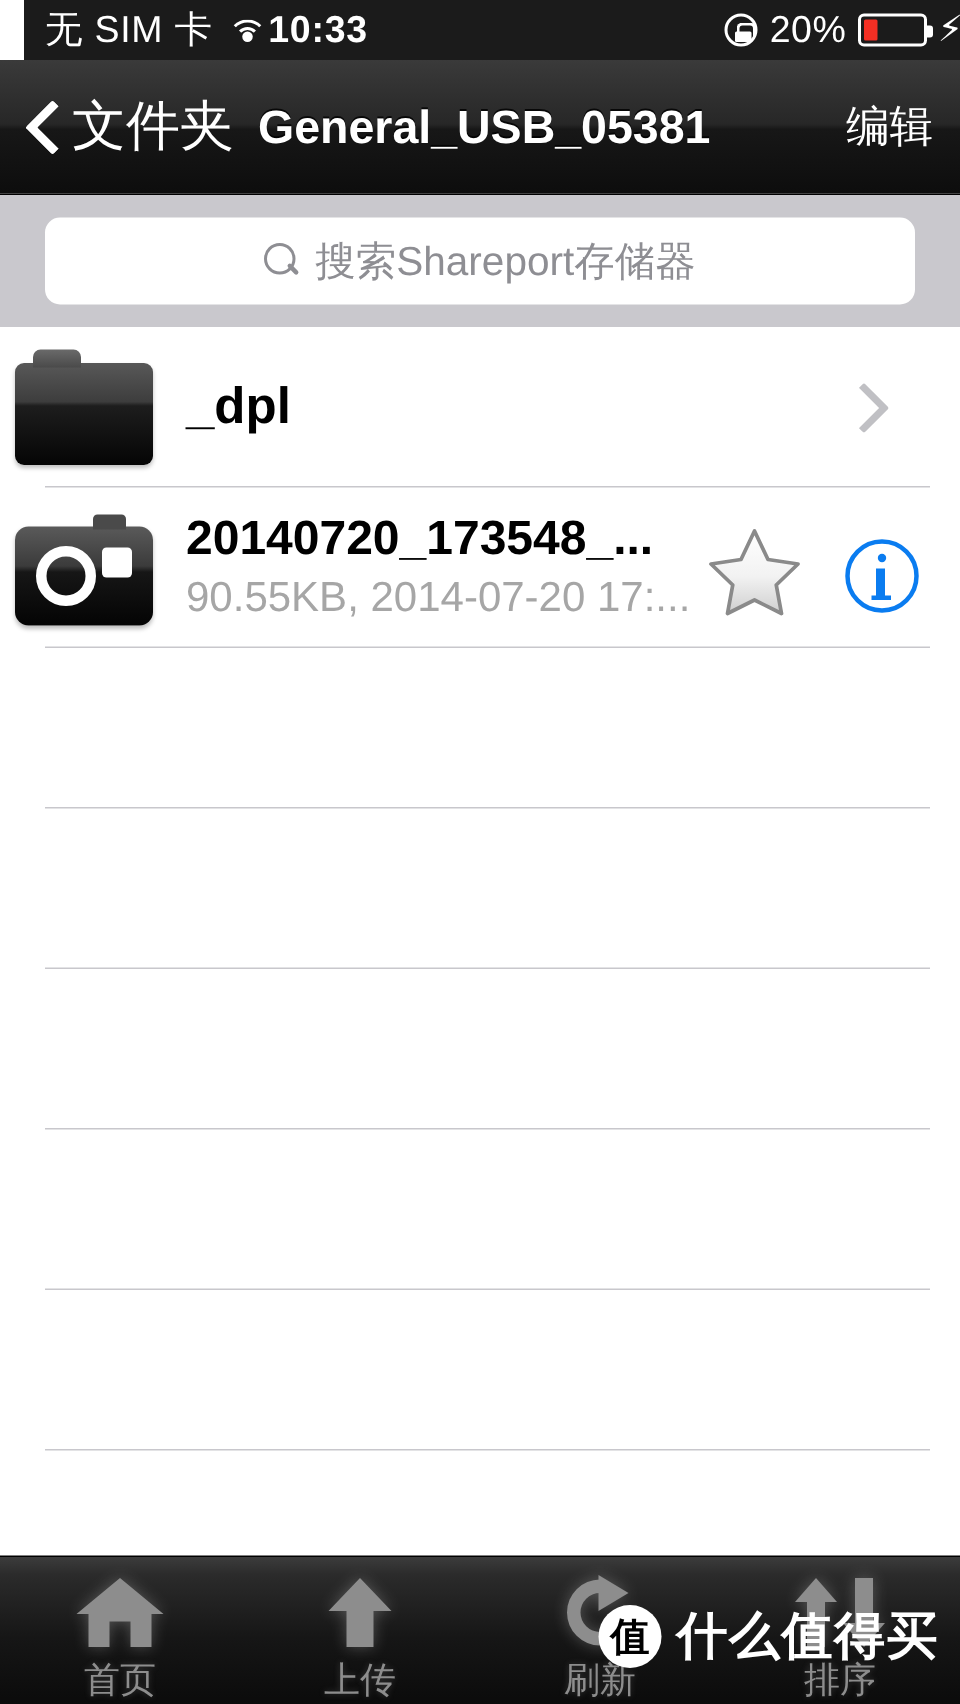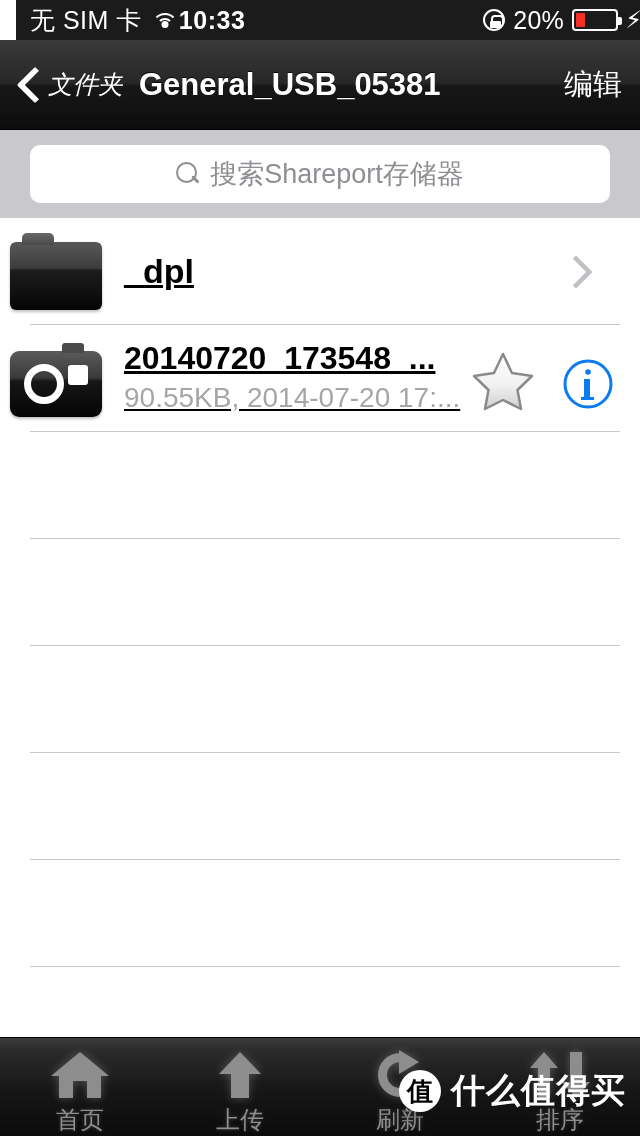--- a/index.html
+++ b/index.html
@@ -44,21 +44,21 @@
     position:absolute; top:40px; left:0; width:640px; height:90px;
     background:linear-gradient(to bottom,#3a3a3a 0%,#272727 48%,#171717 52%,#0d0d0d 100%);
     display:flex; align-items:center; padding:0 18px;
     border-bottom:1px solid #000;
   }
   .nav-back{ display:flex; align-items:center; gap:10px; cursor:pointer; }
   .chev-back{ width:20px; height:34px; position:relative; }
   .chev-back::before{ content:""; position:absolute; left:4px; top:4px;
     width:20px; height:20px; border-left:6px solid #fff; border-bottom:6px solid #fff;
     transform:rotate(45deg); border-radius:2px;}
-  .nav-back-label{ font-size:25px; color:#fff;font-style:italic; }
+  .nav-back-label{ font-size:36px; color:#fff; }
   .nav-title{ font-size:31px; font-weight:bold; color:#fff; margin-left:16px;
      text-shadow:0 -1px 0 rgba(0,0,0,.8); white-space:nowrap;}
   .nav-edit{ margin-left:auto; font-size:29px; color:#fff; cursor:pointer; }
 
   
   .searchbar{
     position:absolute; top:130px; left:0; width:640px; height:88px;
     background:#c9c8cd; display:flex; align-items:center; padding:0 30px;
   }
   .search-field{
@@ -66,21 +66,21 @@
     display:flex; align-items:center; justify-content:center; gap:10px;
   }
   .search-icon{ width:24px; height:24px; position:relative; }
   .search-icon::before{ content:""; position:absolute; left:0; top:0; width:17px; height:17px;
      border:2.5px solid #8e8e93; border-radius:50%;}
   .search-icon::after{ content:""; position:absolute; left:15px; top:16px; width:9px; height:2.5px;
      background:#8e8e93; transform:rotate(45deg); border-radius:2px;}
   .search-ph{ font-size:27px; color:#8e8e93; }
 
   
-  .list{ position:absolute; top:218px; left:0; width:620px; height:819px; background:#fff;text-decoration:underline; }
+  .list{ position:absolute; top:218px; left:0; width:620px; height:819px; background:#fff; }
   .row{ position:relative; height:107px; display:flex; align-items:center; padding-left:10px; }
   .row-sep{ position:absolute; left:30px; right:0; bottom:0; height:1px; background:#c8c7cc; }
 
   .icon-box{ width:92px; height:72px; flex:0 0 auto; position:relative; }
   .folder{
     width:92px; height:68px; border-radius:6px;
     background:linear-gradient(to bottom,#585858 0%,#3d3d3d 38%,#1d1d1d 42%,#050505 100%);
     position:relative; box-shadow:0 2px 3px rgba(0,0,0,.25); margin-top:6px;
   }
   .folder::before{

